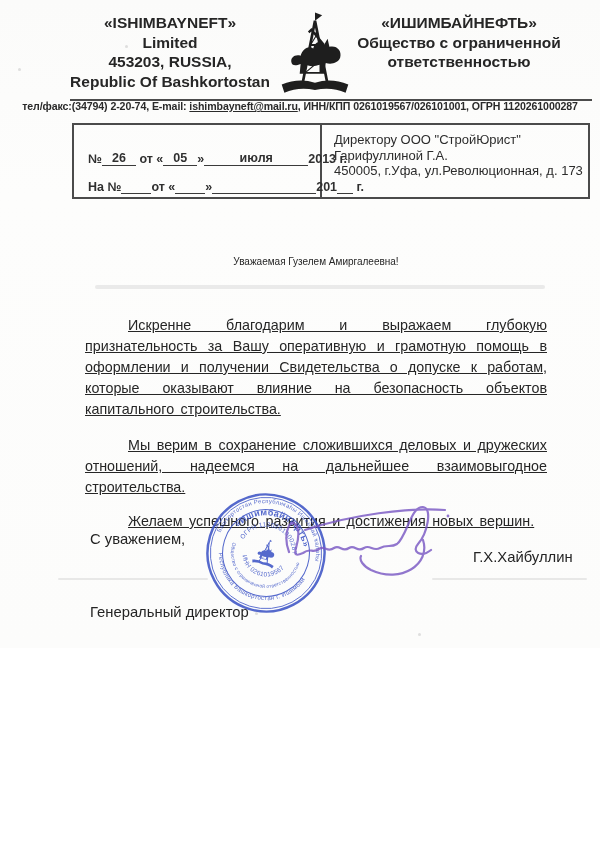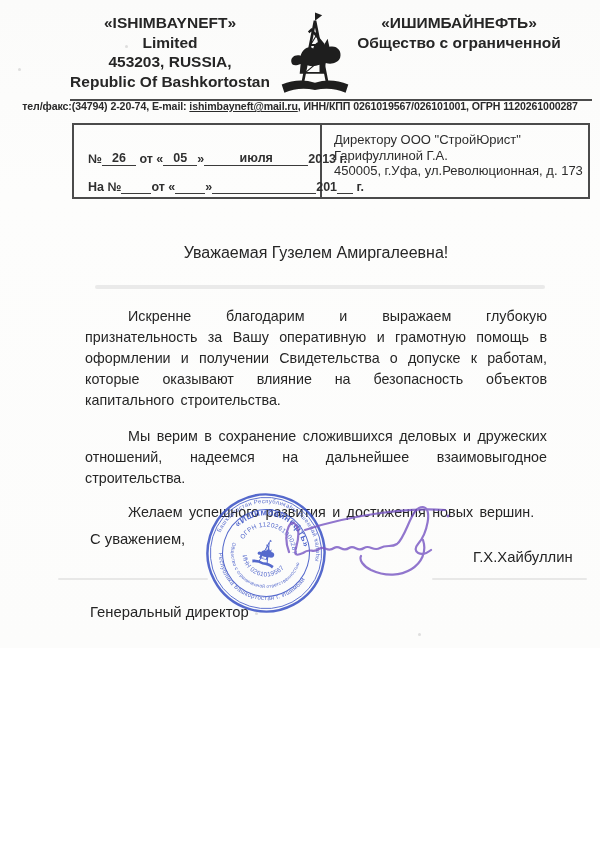--- a/index.html
+++ b/index.html
@@ -25,25 +25,25 @@
   .ref-cell-left{position:absolute;left:14px;top:0;width:228px;font-size:12.5px;
     font-weight:bold;color:#303030;white-space:nowrap;}
   .ref-line1{position:absolute;left:0;top:26px;}
   .ref-line2{position:absolute;left:0;top:54px;}
   .ul{display:inline-block;border-bottom:1.4px solid #3a3a3a;text-align:center;
     height:14px;vertical-align:bottom;}
   .w34{width:34px;} .w30{width:30px;} .w110{width:104px;} .w120{width:104px;} .w16{width:16px;}
   .ref-cell-right{position:absolute;left:260px;top:7px;width:250px;
     font-size:13px;line-height:15.5px;color:#2c2c2c;}
   
-  .salutation{position:absolute;left:85px;top:244px;width:462px;text-align:center;
-    font-size:16px;color:#262626;}
+  .salutation{position:absolute;left:85px;top:256px;width:462px;text-align:center;
+    font-size:10px;color:#262626;}
   .body-text{position:absolute;left:85px;top:306px;width:462px;
     font-size:14.3px;line-height:21px;text-align:justify;color:#262626;word-spacing:2.5px;}
-  .body-text p{margin:0 0 15px 0;text-indent:43px;}
+  .body-text p{margin:9px 0 15px 0;text-indent:43px;text-decoration:underline;}
   
   .closing{position:absolute;left:90px;top:531px;font-size:14.8px;}
   .title{position:absolute;left:90px;top:556px;font-size:14.8px;margin-top:48px;}
   .signer{position:absolute;left:473px;top:549px;font-size:14.8px;}
   
   .stamp{position:absolute;left:200px;top:487px;width:132px;height:132px;opacity:.88;}
   .sig{position:absolute;left:275px;top:490px;width:185px;height:95px;opacity:.82;}
   
   .artifact{position:absolute;background:#b9b9b9;border-radius:2px;pointer-events:none;}
   .speck{position:absolute;width:3px;height:3px;background:#c6c6c6;border-radius:50%;opacity:.55;}
@@ -76,20 +76,21 @@
     <div>Republic Of Bashkortostan</div>
   </div>
 
   <svg class="logo" viewBox="0 0 100 100">
     <use href="#emblem"></use>
   </svg>
 
   <div class="hdr-right">
     <div>«ИШИМБАЙНЕФТЬ»</div>
     <div>Общество с ограниченной</div>
+    <div>ответственностью</div>
   </div>
 
   <div class="hdr-rule"></div>
 
   <div class="contact-line">
     <span>тел/факс:(34794) 2-20-74,</span>
     <span>E-mail:</span>
     <span class="email-link">ishimbayneft@mail.ru</span><span>,</span>
     <span>ИНН/КПП  0261019567/026101001,</span>
     <span>ОГРН 1120261000287</span>

